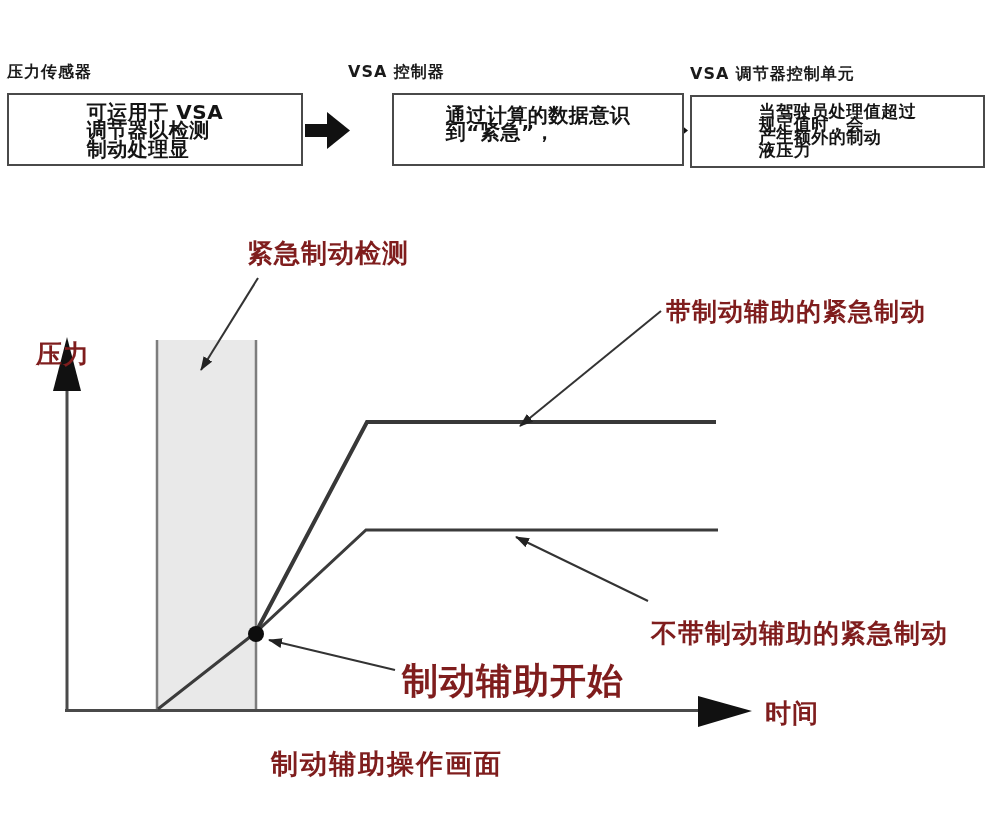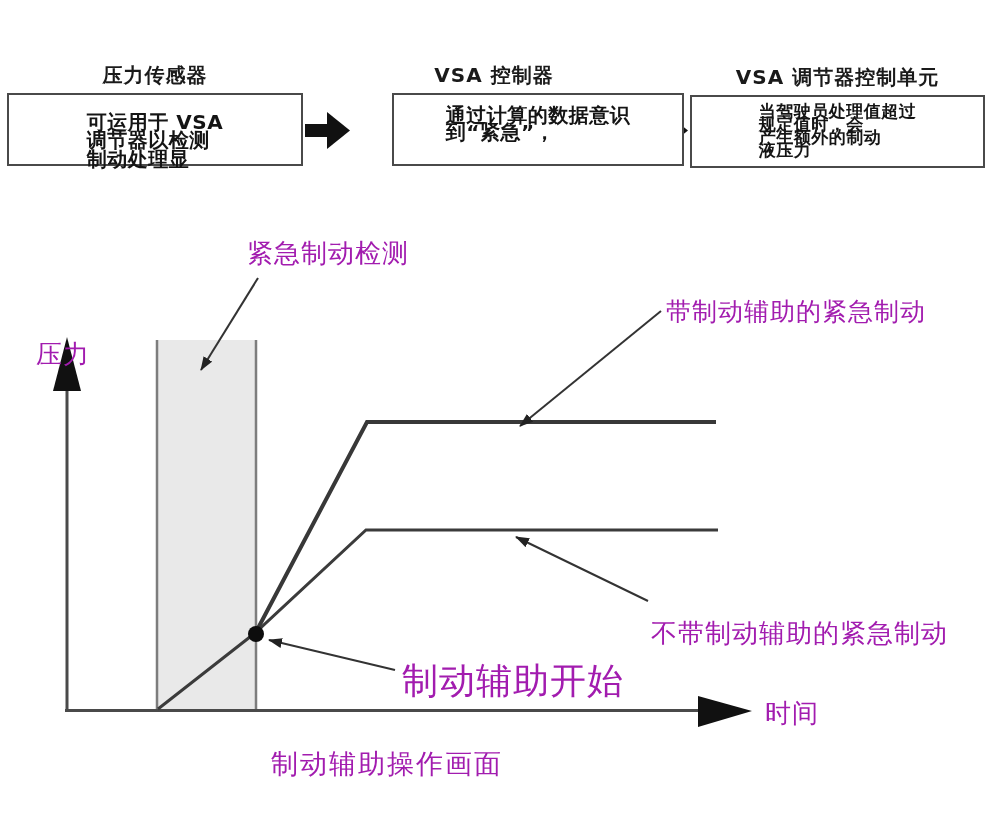--- a/index.html
+++ b/index.html
@@ -10,22 +10,22 @@
     background: #ffffff;
     font-family: "DejaVu Sans", "Liberation Sans", sans-serif;
     color: #161616;
     overflow: hidden;
   }
 
   
   .flow-title {
     position: absolute;
     top: 62px;
-    text-align: center;
-    font-size: 20px;
+    text-align: left;
+    font-size: 16px;
     font-weight: bold;
     color: #1a1a1a;
     letter-spacing: 1px;
     white-space: nowrap;
   }
   .flow-box {
     position: absolute;
     top: 93px;
     height: 69px;
     border: 2px solid #4a4a4a;
@@ -33,29 +33,29 @@
     display: flex;
     justify-content: center;
   }
   .flow-box-inner {
     text-align: left;
     font-weight: bold;
     color: #141414;
     white-space: nowrap;
     align-self: flex-start;
   }
-  .box1-inner { font-size: 20px; line-height: 0.92; padding-top: 18px; letter-spacing: 0.5px; }
+  .box1-inner { font-size: 20px; line-height: 0.92; padding-top: 8px; letter-spacing: 0.5px; }
   .box2-inner { font-size: 20px; line-height: 0.84; padding-top: 12px; letter-spacing: 0.5px; }
   .box3-inner { font-size: 17px; line-height: 0.76; padding-top: 8px; letter-spacing: 0.5px; }
 
   
   .chart-label {
     position: absolute;
-    font-weight: normal;
-    color: #a21caf;
+    font-weight: bold;
+    color: #7f1d1d;
     white-space: nowrap;
     letter-spacing: 1px;
   }
   .lbl-pressure   { left: 36px;  top: 297px; font-size: 26px; margin-top: 40px; }
   .lbl-band       { left: 247px; top: 236px; font-size: 26px; }
   .lbl-upper      { left: 666px; top: 295px; font-size: 25px; }
   .lbl-lower      { left: 651px; top: 616px; font-size: 26px; }
   .lbl-start      { left: 402px; top: 657px; font-size: 36px; }
   .lbl-time       { left: 765px; top: 696px; font-size: 26px; }
   .lbl-caption    { left: 271px; top: 746px; font-size: 27px; letter-spacing: 2px; }

